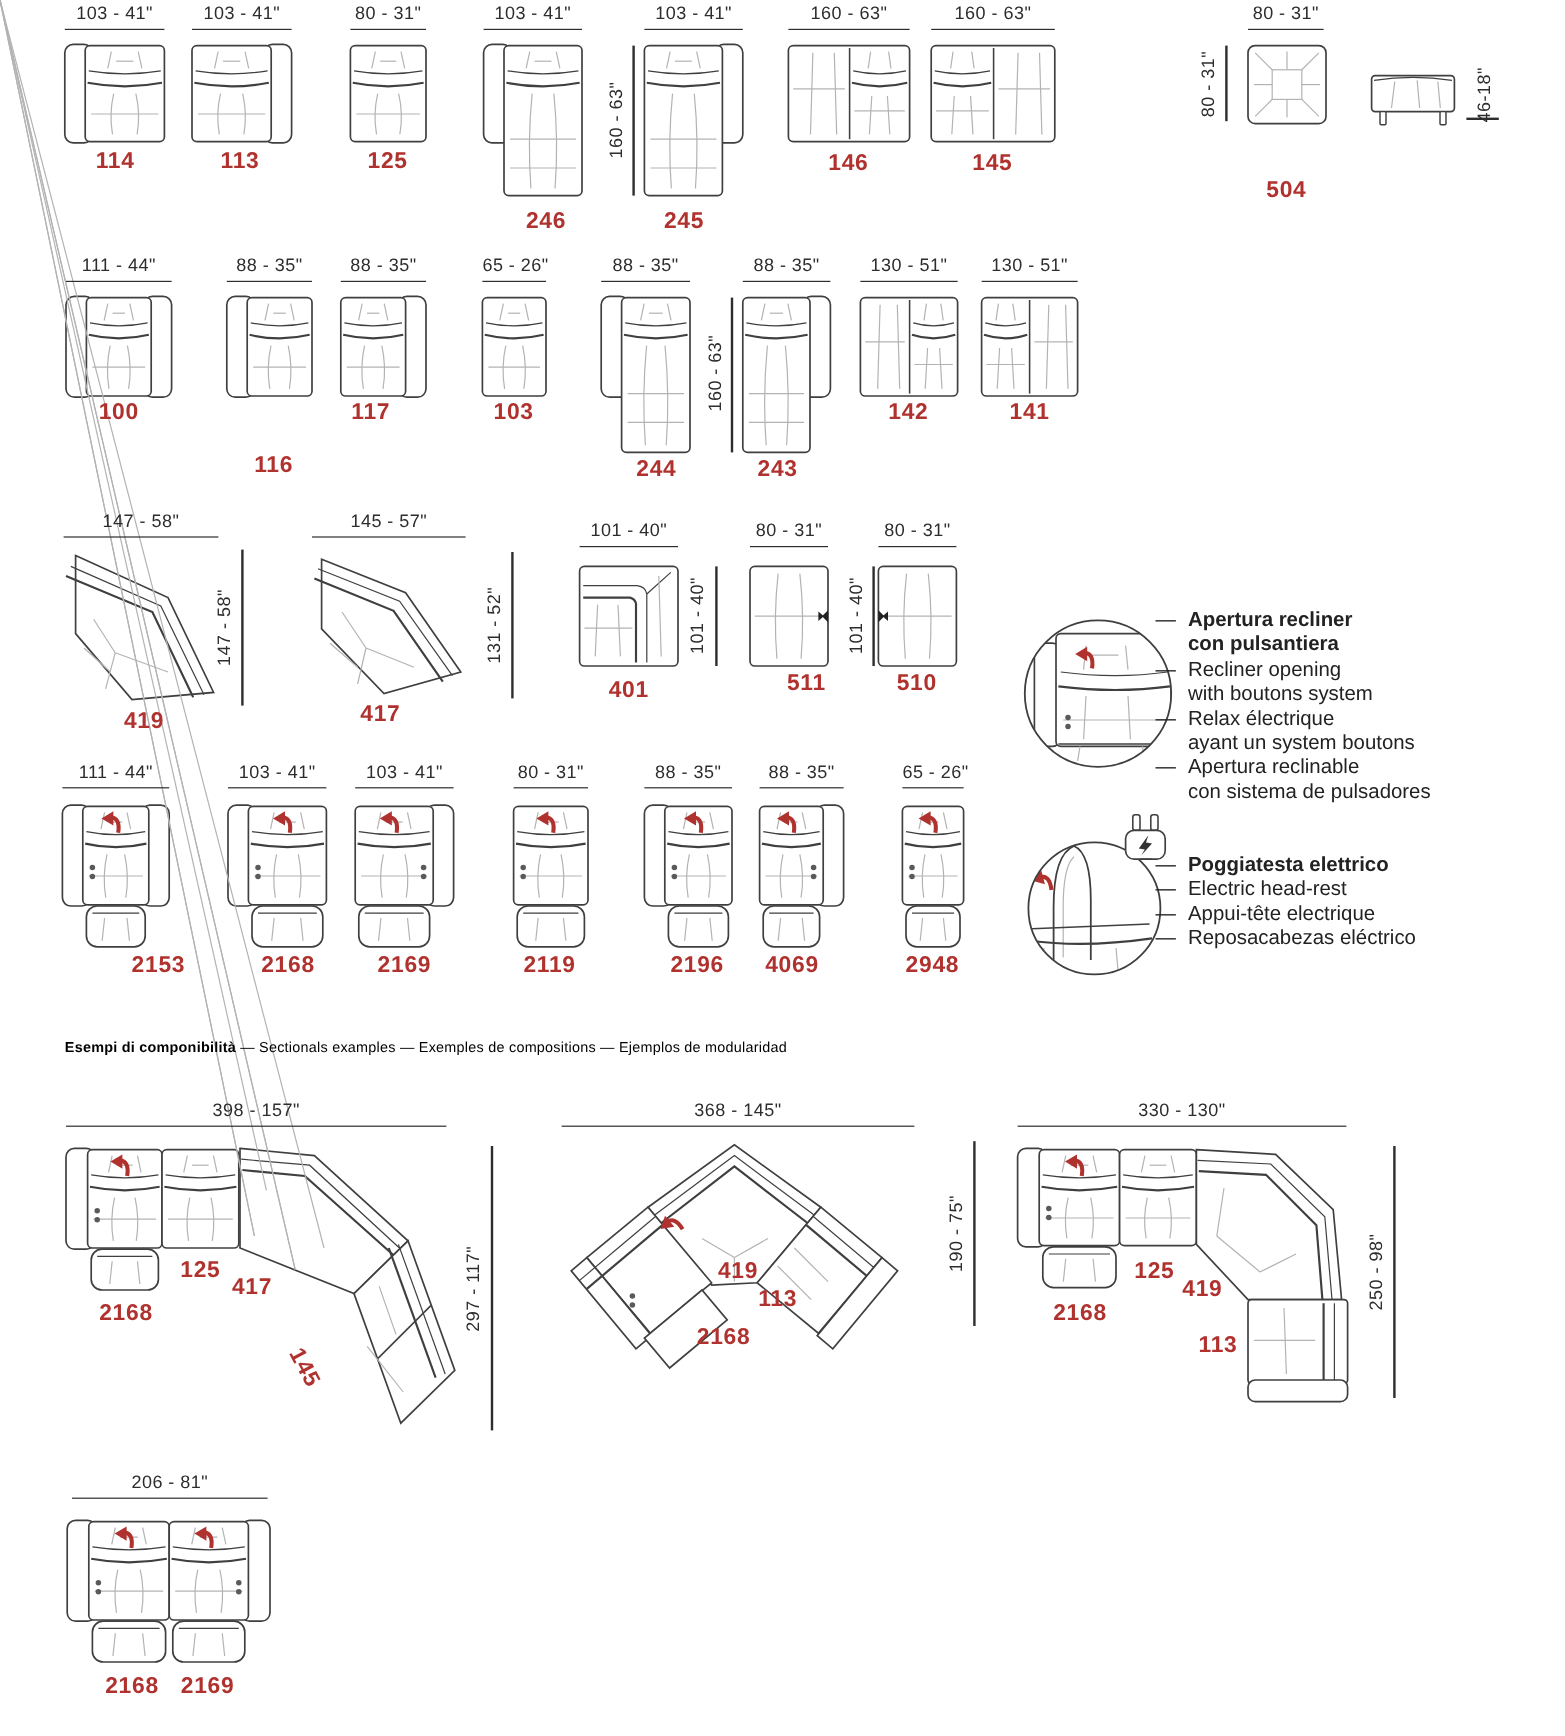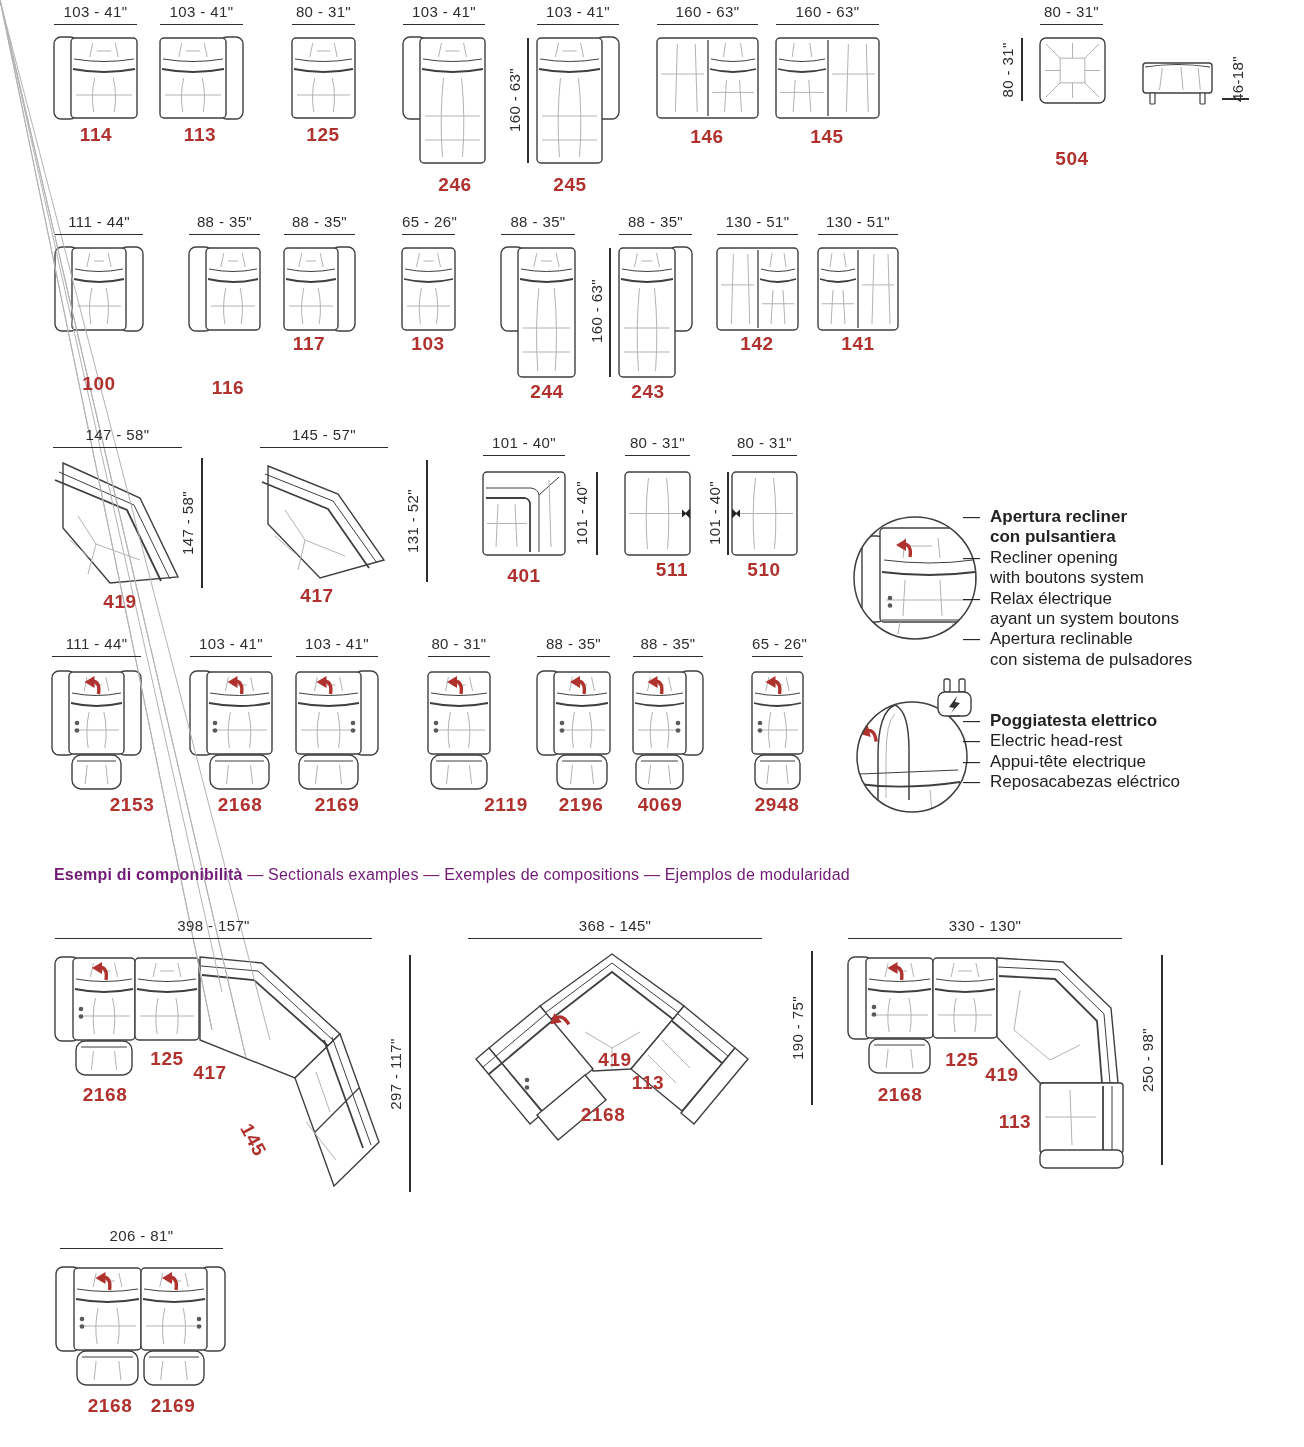--- a/index.html
+++ b/index.html
@@ -11,21 +11,21 @@
         transform:translate(-50%,-50%) rotate(-90deg);}
   .vline{position:absolute;width:1.5px;background:var(--ink);}
   .hline{position:absolute;height:1.5px;background:var(--ink);}
   .code{position:absolute;font-size:19px;font-weight:700;color:var(--red);letter-spacing:.6px;
         transform:translate(-50%,-50%);white-space:nowrap;}
   .code.rot{transform:translate(-50%,-50%) rotate(62deg);}
   .legend{position:absolute;font-size:17px;color:#222;line-height:20.4px;}
   .legend .ln{display:flex;}
   .legend .dash{width:27px;flex:none;}
   .legend .b{font-weight:700;}
-  .heading{position:absolute;font-size:16px;color:#701a75;letter-spacing:.2px;text-align:center;}
+  .heading{position:absolute;font-size:12px;color:#000000;letter-spacing:.2px;text-align:center;}
   .heading .b{font-weight:700;}
 </style>
 </head>
 <body>
 
 <div id="page">
   <svg id="canvas" width="1304" height="1447">
       <g>
         <rect x="54" y="37" width="23" height="82" rx="7" fill="#fff" stroke="#3f3f3f" stroke-width="1.4"></rect>
         <rect x="71" y="38" width="66" height="80" rx="4" fill="#fff" stroke="#3f3f3f" stroke-width="1.4"></rect>
@@ -713,21 +713,21 @@
     <div class="code" style="left: 707px; top: 137px;">146</div>
     <div class="dim" style="left: 776px; top: 3px; width: 103px;">160 - 63"</div>
     <div class="code" style="left: 827px; top: 137px;">145</div>
     <div class="dim" style="left: 1040px; top: 3px; width: 63px;">80 - 31"</div>
     <div class="code" style="left: 1072px; top: 122px; margin-top: 37px;">504</div>
     <div class="vdim" style="left: 1007px; top: 70px;">80 - 31"</div>
     <div class="vline" style="left: 1021px; top: 38px; height: 63px;"></div>
     <div class="vdim" style="left: 1237px; top: 79px;">46-18"</div>
     <div class="hline" style="left: 1222px; top: 98px; width: 27px;"></div>
     <div class="dim" style="left: 55px; top: 213px; width: 88px;">111 - 44"</div>
-    <div class="code" style="left: 99px; top: 344px; margin-top: 40px;">100</div>
+    <div class="code" style="left: 99px; top: 344px;">100</div>
     <div class="dim" style="left: 189px; top: 213px; width: 71px;">88 - 35"</div>
     <div class="code" style="left: 228px; top: 344px; margin-top: 44px;">116</div>
     <div class="dim" style="left: 284px; top: 213px; width: 71px;">88 - 35"</div>
     <div class="code" style="left: 309px; top: 344px;">117</div>
     <div class="dim" style="left: 402px; top: 213px; width: 53px;">65 - 26"</div>
     <div class="code" style="left: 428px; top: 344px;">103</div>
     <div class="dim" style="left: 501px; top: 213px; width: 74px;">88 - 35"</div>
     <div class="code" style="left: 547px; top: 392px;">244</div>
     <div class="vdim" style="left: 596px; top: 311px;">160 - 63"</div>
     <div class="vline" style="left: 609px; top: 248px; height: 129px;"></div>
@@ -755,21 +755,21 @@
     <div class="code" style="left: 764px; top: 570px;">510</div>
     <div class="vdim" style="left: 714px; top: 513px;">101 - 40"</div>
     <div class="vline" style="left: 727px; top: 472px; height: 83px;"></div>
     <div class="dim" style="left: 52px; top: 635px; width: 89px;">111 - 44"</div>
     <div class="code" style="left: 84px; top: 805px; margin-left: 48px;">2153</div>
     <div class="dim" style="left: 190px; top: 635px; width: 82px;">103 - 41"</div>
     <div class="code" style="left: 240px; top: 805px;">2168</div>
     <div class="dim" style="left: 296px; top: 635px; width: 82px;">103 - 41"</div>
     <div class="code" style="left: 337px; top: 805px;">2169</div>
     <div class="dim" style="left: 428px; top: 635px; width: 62px;">80 - 31"</div>
-    <div class="code" style="left: 458px; top: 805px; margin-left: 48px;">2119</div>
+    <div class="code" style="left: 458px; top: 805px;">2119</div>
     <div class="dim" style="left: 537px; top: 635px; width: 73px;">88 - 35"</div>
     <div class="code" style="left: 581px; top: 805px;">2196</div>
     <div class="dim" style="left: 633px; top: 635px; width: 70px;">88 - 35"</div>
     <div class="code" style="left: 660px; top: 805px;">4069</div>
     <div class="dim" style="left: 752px; top: 635px; width: 51px;">65 - 26"</div>
     <div class="code" style="left: 777px; top: 805px;">2948</div>
     <div class="dim" style="left: 55px; top: 917px; width: 317px;">398 - 157"</div>
     <div class="vdim" style="left: 395px; top: 1074px;">297 - 117"</div>
     <div class="vline" style="left: 409px; top: 955px; height: 237px;"></div>
     <div class="code" style="left: 167px; top: 1059px;">125</div>

